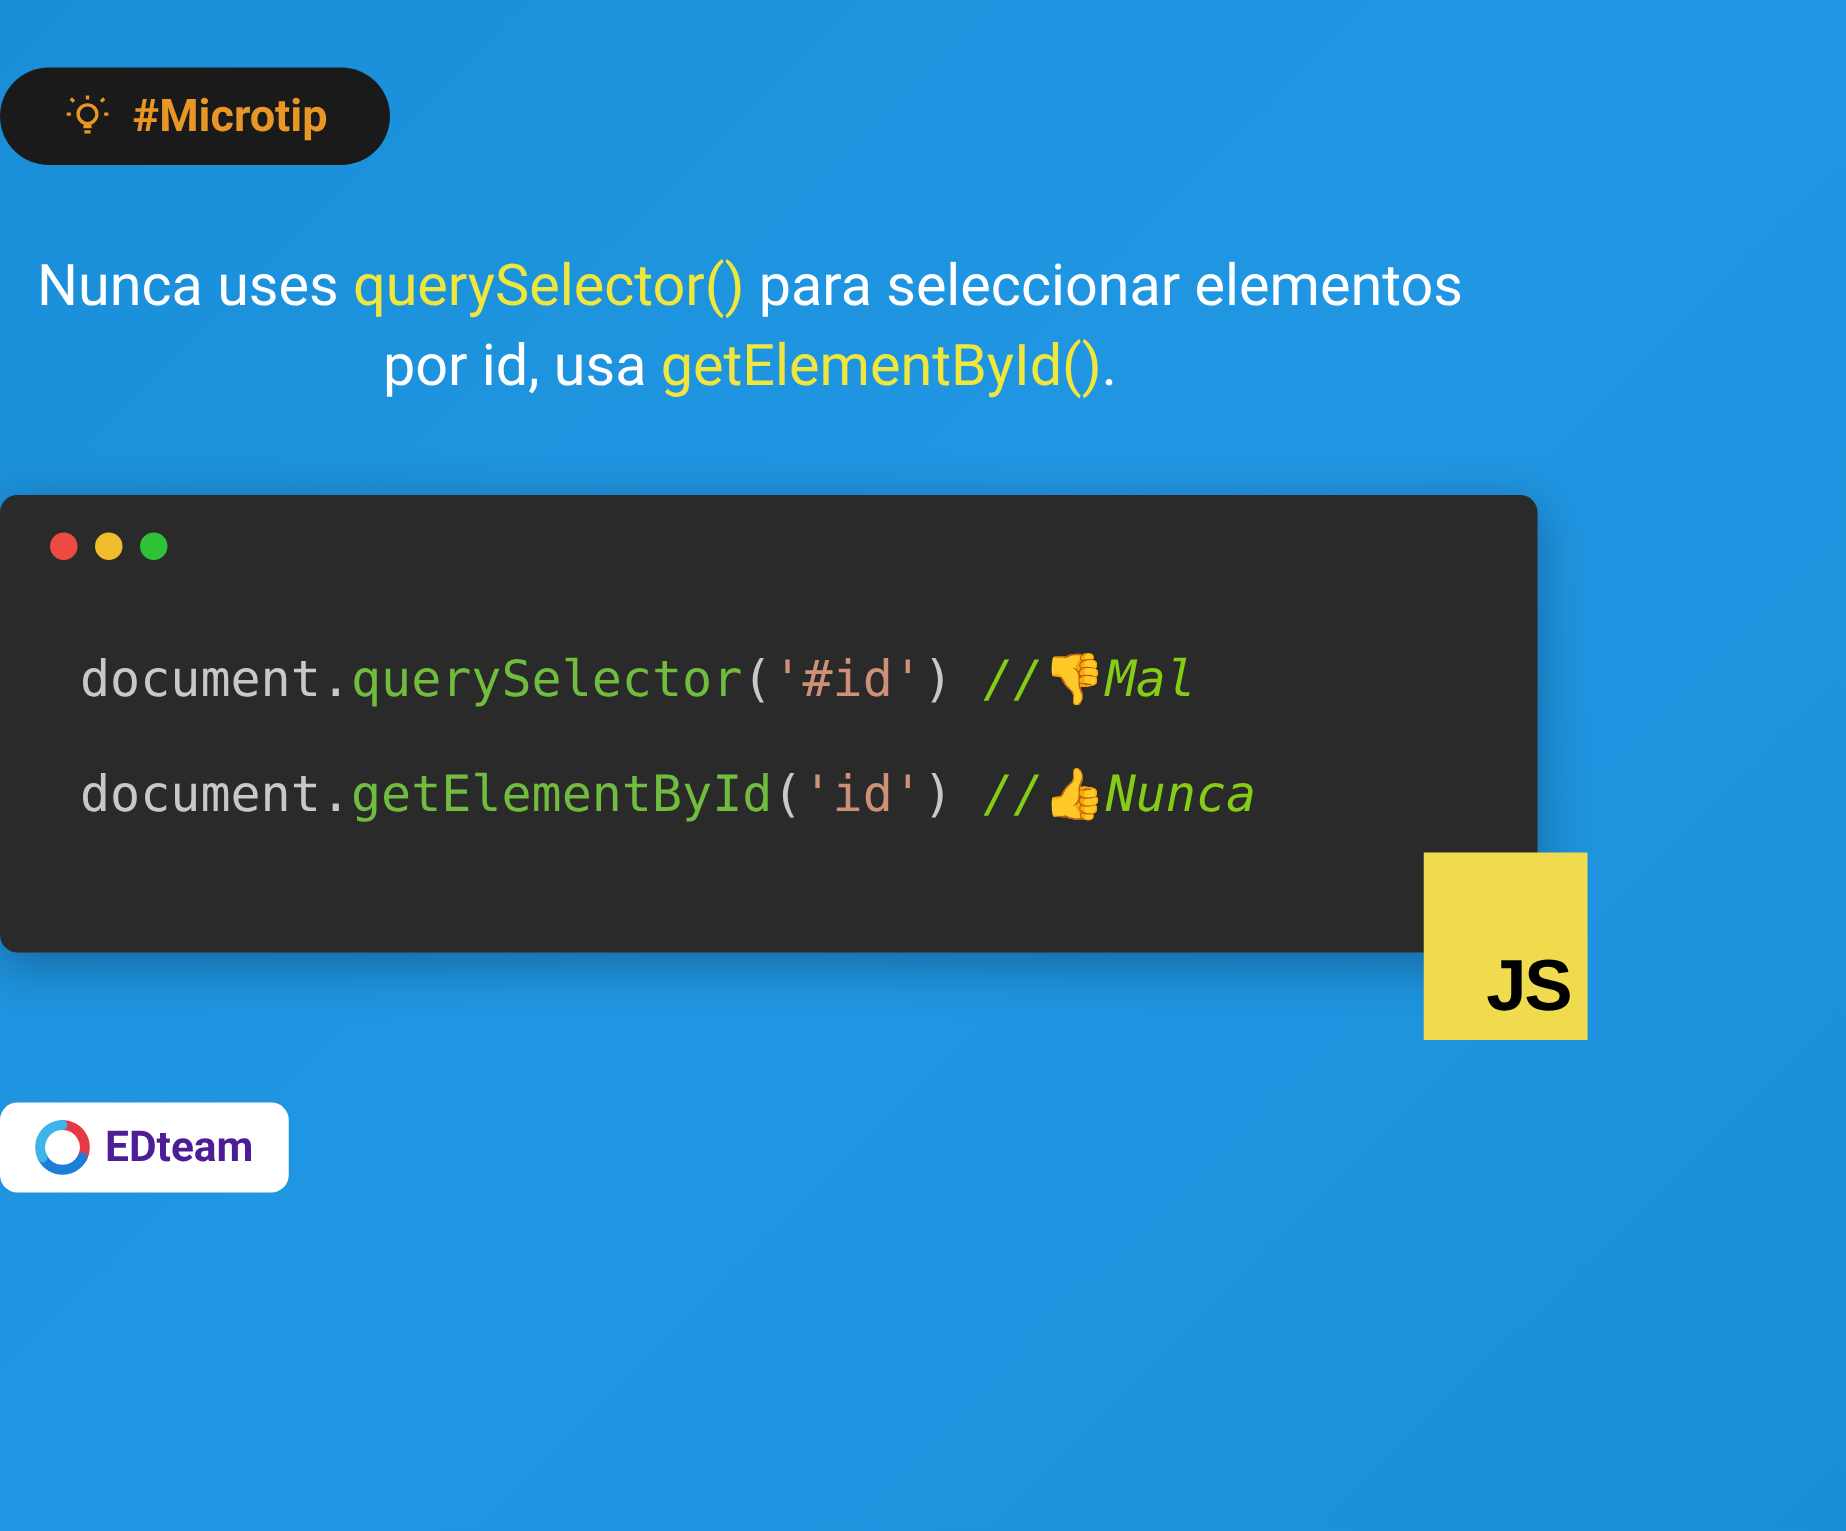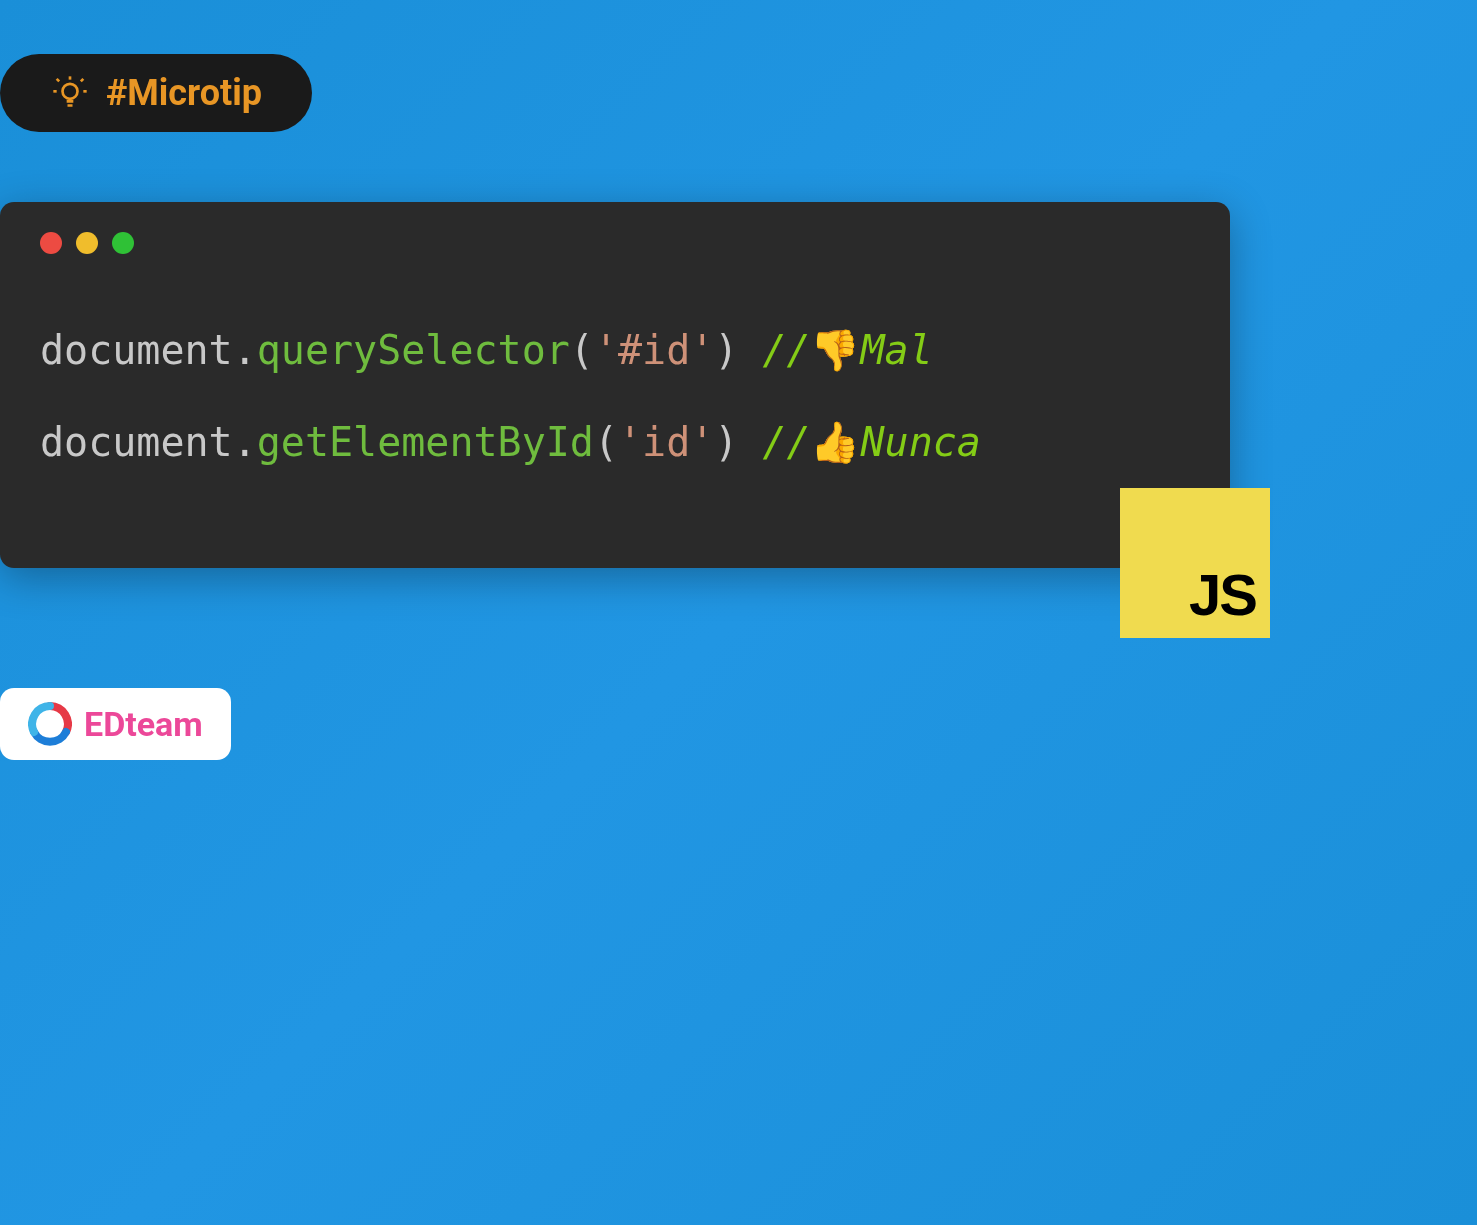--- a/index.html
+++ b/index.html
@@ -80,31 +80,31 @@
       font-family: 'Menlo', 'Monaco', 'Consolas', monospace;
       font-size: 40px;
       line-height: 1.3;
       margin-bottom: 40px;
       white-space: nowrap;
       color: #c8c8c8;
     }
     .code-line:last-child {
       margin-bottom: 80px;
     }
-    .tok-obj { color: #c8c8c8; }
+    .tok-obj { color: #c8c8c8; margin-left: 24px; }
     .tok-method { color: #6fbc3e; }
     .tok-punc { color: #c8c8c8; }
     .tok-string { color: #ce9178; margin-top: 28px; }
     .tok-comment { color: #84cc16; font-style: italic; }
     .emoji { font-style: normal; }
     .js-badge {
       position: absolute;
       right: -40px;
       bottom: -70px;
-      width: 150px;
+      width: 131px;
       height: 150px;
       background: #f0db4f;
       display: flex;
       align-items: flex-end;
       justify-content: flex-end;
       padding: 10px 14px;
     }
     .js-badge-text {
       color: #000000;
       font-size: 58px;
@@ -119,21 +119,21 @@
       padding: 14px 28px;
       display: flex;
       align-items: center;
       gap: 12px;
     }
     .brand-logo {
       width: 44px;
       height: 44px;
     }
     .brand-text {
-      color: #ec4899;
+      color: #4c1d95;
       font-size: 34px;
       font-weight: 700;
     }
   </style>
 </head>
 <body>
 
 <div class="container">
 
   <div class="badge">
@@ -144,20 +144,23 @@
         <line x1="12" y1="2" x2="12" y2="4"></line>
         <line x1="4" y1="11" x2="2" y2="11"></line>
         <line x1="22" y1="11" x2="20" y2="11"></line>
         <line x1="5.5" y1="5" x2="4" y2="3.5"></line>
         <line x1="18.5" y1="5" x2="20" y2="3.5"></line>
       </svg>
     </span>
     <span class="badge-text">#Microtip</span>
   </div>
 
+  <div class="headline">
+    <span>Nunca uses </span><span class="hl-yellow">querySelector()</span><span> para seleccionar elementos por id, usa </span><span class="hl-yellow">getElementById()</span><span>.</span>
+  </div>
 
   <div class="code-window">
     <div class="window-dots">
       <div class="dot red"></div>
       <div class="dot yellow"></div>
       <div class="dot green"></div>
     </div>
 
     <div class="code-line">
       <span class="tok-obj">document</span><span class="tok-punc">.</span><span class="tok-method">querySelector</span><span class="tok-punc">(</span><span class="tok-string">'#id'</span><span class="tok-punc">)</span><span> </span><span class="tok-comment"><span>//</span><span class="emoji">👎</span><span>Mal</span></span>

